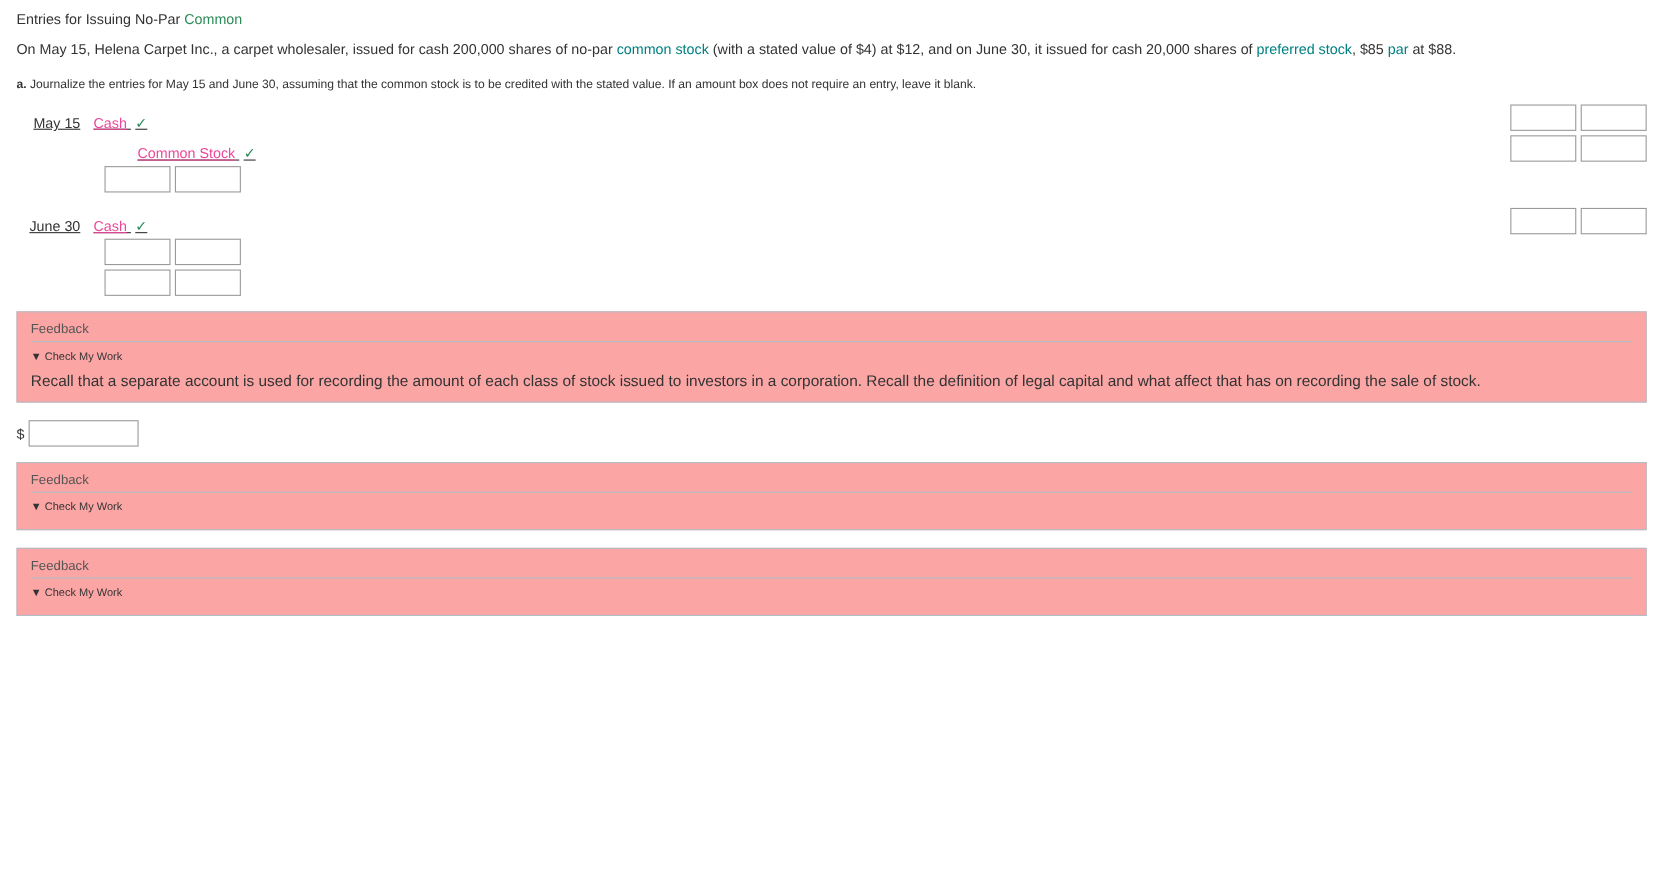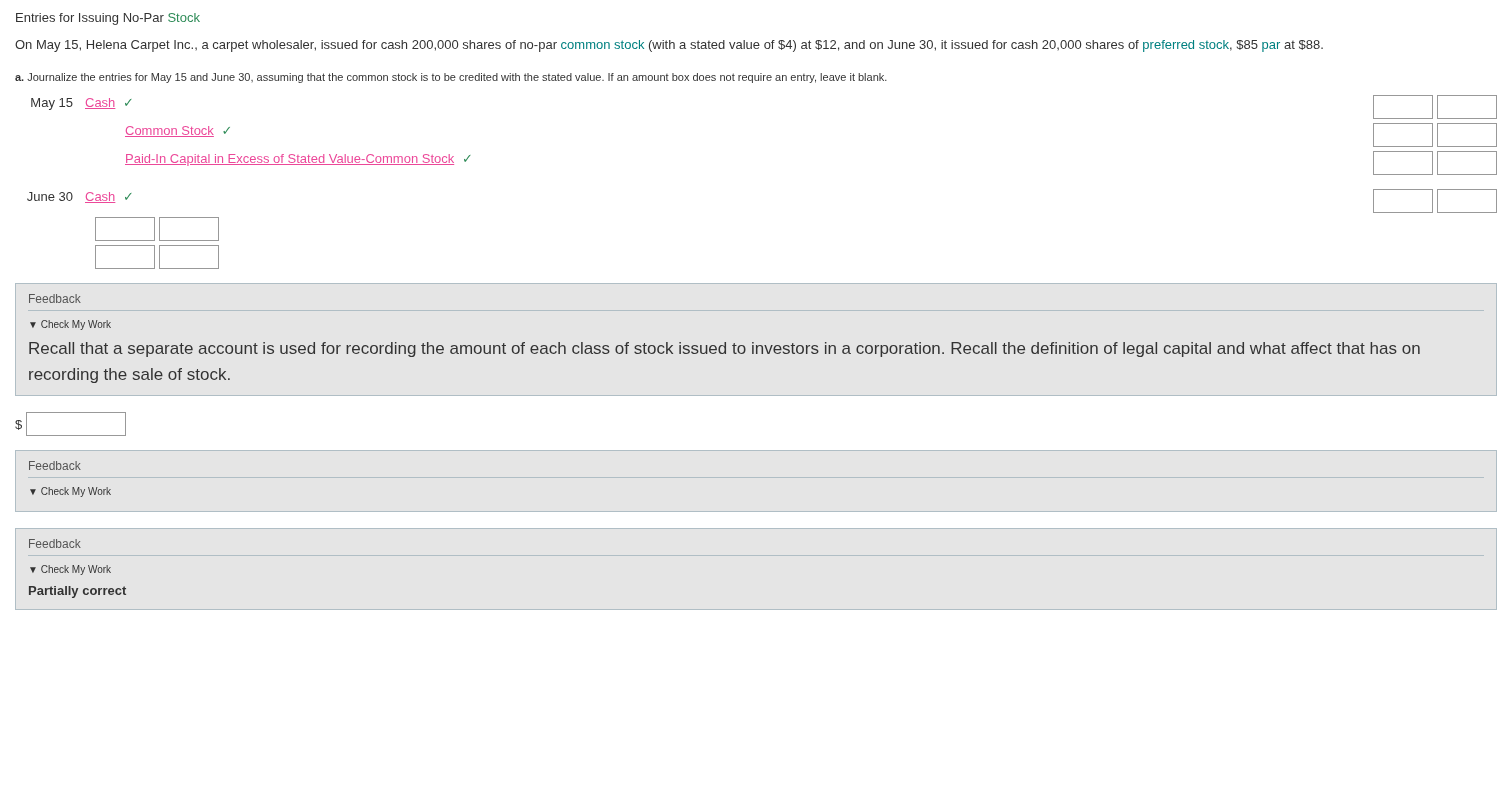--- a/index.html
+++ b/index.html
@@ -22,22 +22,23 @@
       margin-bottom: 14px;
       line-height: 1.5;
     }
     .section-label {
       font-size: 11px;
       margin-bottom: 10px;
       line-height: 1.5;
     }
     .journal-row {
       display: flex;
-      align-items: flex-start;
+      align-items: flex-end;
       margin-bottom: 6px;
+      text-decoration: underline;
     }
     .date-col {
       width: 70px;
       text-align: right;
       padding-right: 12px;
       font-size: 13px;
       color: #333;
       flex-shrink: 0;
     }
     .account-col {
@@ -64,21 +65,21 @@
       width: 60px;
       height: 24px;
       border: 1px solid #999;
       font-size: 12px;
       padding: 2px 4px;
     }
     .indented {
       padding-left: 40px;
     }
     .feedback-box {
-      background: #e5e5e5;
+      background: #fca5a5;
       border: 1px solid #b0bec5;
       padding: 8px 12px;
       margin-bottom: 16px;
     }
     .feedback-label {
       font-size: 12px;
       color: #555;
       border-bottom: 1px solid #b0bec5;
       padding-bottom: 4px;
       margin-bottom: 8px;
@@ -86,21 +87,21 @@
     .check-my-work {
       font-size: 10px;
       color: #333;
       margin-bottom: 6px;
     }
     .check-my-work::before {
       content: "▼ ";
       font-size: 10px;
     }
     .feedback-text {
-      font-size: 17px;
+      font-size: 14px;
       color: #333;
       line-height: 1.5;
     }
     .part-b {
       margin-bottom: 14px;
     }
     .dollar-input-row {
       display: flex;
       align-items: center;
       gap: 4px;
@@ -123,21 +124,21 @@
     }
     .row-group {
       margin-bottom: 4px;
     }
     .spacer { height: 10px; }
   </style>
 </head>
 <body>
 
 <div class="page-title">
-  Entries for Issuing No-Par <span class="green-text">Stock</span>
+  Entries for Issuing No-Par <span class="green-text">Common</span>
 </div>
 
 <div class="problem-text">
   On May 15, Helena Carpet Inc., a carpet wholesaler, issued for cash 200,000 shares of no-par
   <span class="teal-text">common stock</span>
   (with a stated value of $4) at $12, and on June 30, it issued for cash 20,000 shares of
   <span class="teal-text">preferred stock</span>, $85
   <span class="teal-text">par</span>
   at $88.
 </div>
@@ -165,24 +166,20 @@
     <span class="check-mark">✓</span>
   </div>
   <div class="input-group">
     <input class="journal-input" type="text" value="" style="">
     <input class="journal-input" type="text" value="" style="">
   </div>
 </div>
 
 <div class="journal-row row-group">
   <div class="date-col"></div>
-  <div class="account-col indented">
-    <span class="account-name">Paid-In Capital in Excess of Stated Value-Common Stock</span>
-    <span class="check-mark">✓</span>
-  </div>
   <div class="input-group">
     <input class="journal-input" type="text" value="" style="">
     <input class="journal-input" type="text" value="" style="">
   </div>
 </div>
 
 <div class="spacer"></div>
 
 <div class="journal-row row-group">
   <div class="date-col">June 30</div>
@@ -228,14 +225,13 @@
 </div>
 
 <div class="feedback-box">
   <div class="feedback-label">Feedback</div>
   <div class="check-my-work">Check My Work</div>
 </div>
 
 <div class="feedback-box">
   <div class="feedback-label">Feedback</div>
   <div class="check-my-work">Check My Work</div>
-  <div class="partially-correct feedback-text">Partially correct</div>
 </div>
 
 </body></html>

